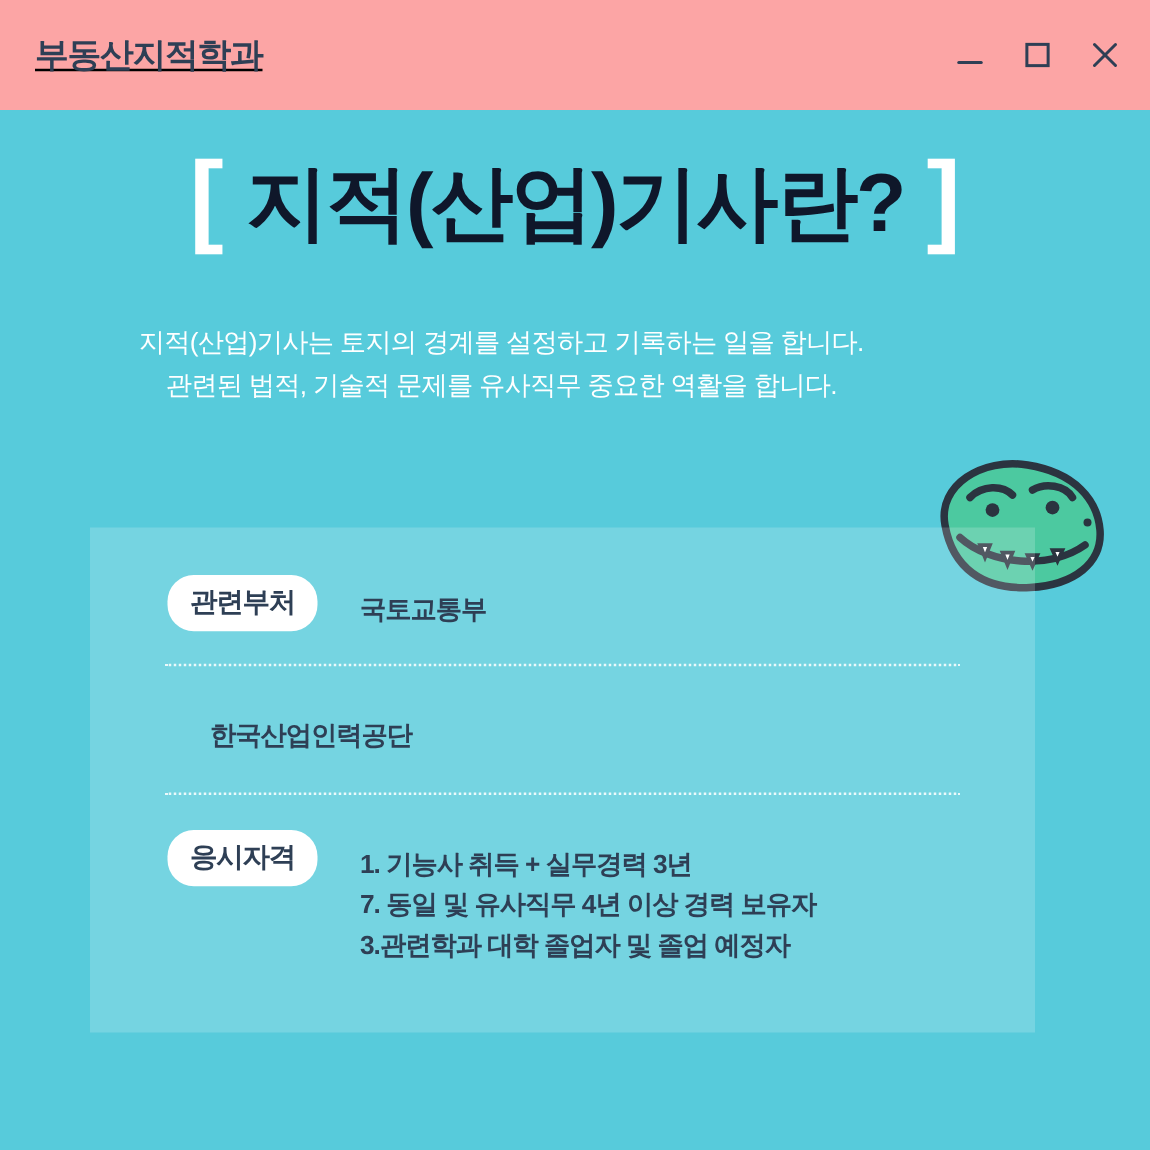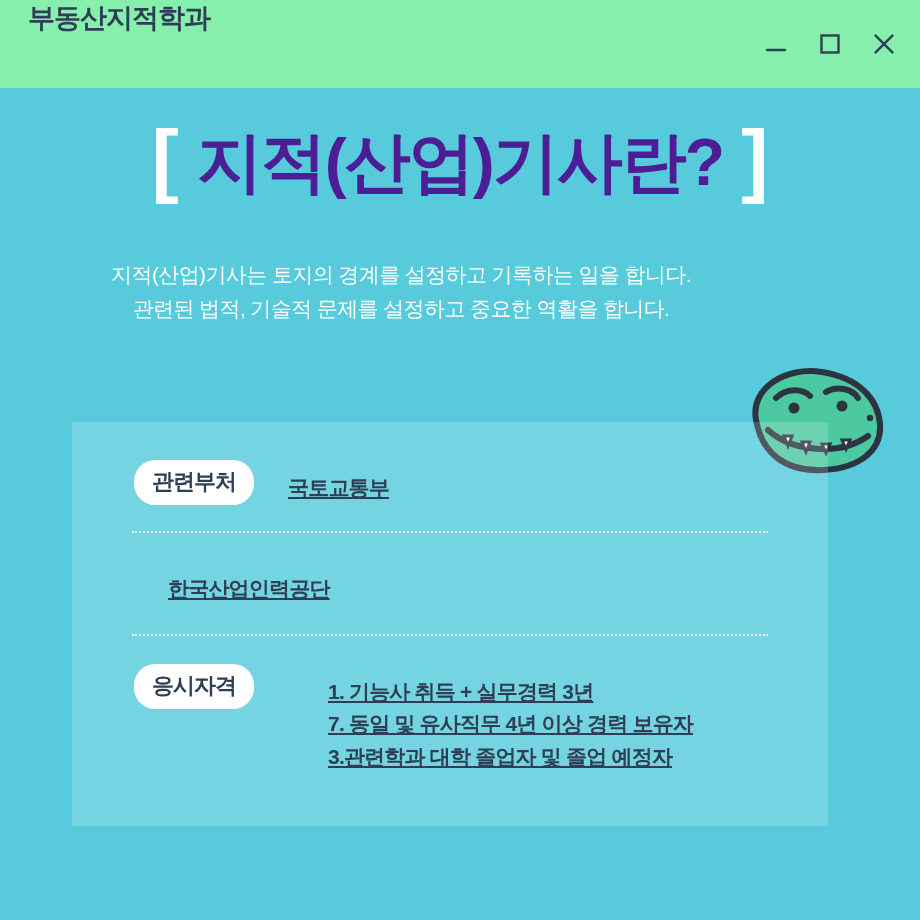--- a/index.html
+++ b/index.html
@@ -21,25 +21,27 @@
     box-sizing: border-box;
   }
 
   
   .titlebar {
     position: absolute;
     left: 0;
     top: 0;
     width: 920px;
     height: 88px;
-    background: #86efac;
-    display: flex;
+    background: #fca5a5;
+    display: flex;
+    align-items: center;
     justify-content: space-between;
     box-sizing: border-box;
     padding: 0 22px 0 28px;
+    text-decoration: underline;
   }
   .titlebar-title {
     font-size: 27px;
     font-weight: bold;
     color: #2e3f55;
     letter-spacing: -1px;
   }
   .window-controls {
     display: flex;
     align-items: center;
@@ -71,21 +73,21 @@
   .bracket {
     font-size: 82px;
     font-weight: bold;
     color: #ffffff;
     line-height: 1;
     transform: translateY(-4px);
   }
   .headline-text {
     font-size: 66px;
     font-weight: bold;
-    color: #4c1d95;
+    color: #0f172a;
     letter-spacing: -2px;
     line-height: 1.05;
   }
 
   
   .description {
     position: absolute;
     left: 0;
     top: 258px;
     width: 802px;
@@ -107,21 +109,21 @@
     background: rgba(255, 255, 255, 0.18);
   }
   .row {
     display: flex;
     align-items: flex-start;
     padding: 0 0 0 62px;
     box-sizing: border-box;
   }
   .row-1 { padding-top: 38px; }
   .row-2 { padding-top: 28px; }
-  .row-3 { padding-top: 28px; gap: 40px; }
+  .row-3 { padding-top: 28px; }
 
   .tag {
     background: #ffffff;
     color: #2e3f55;
     font-weight: bold;
     font-size: 22px;
     letter-spacing: -1px;
     padding: 11px 18px 12px;
     min-width: 96px;
     text-align: center;
@@ -132,21 +134,21 @@
   }
   .row-value {
     color: #2e3f55;
     font-weight: bold;
     font-size: 21px;
     letter-spacing: -0.8px;
     margin-left: 34px;
     padding-top: 12px;
     line-height: 1.55;
   }
-  .row-value .vline { white-space: nowrap; text-decoration: underline; }
+  .row-value .vline { white-space: nowrap; }
 
   .divider {
     margin: 26px auto 0;
     width: 636px;
     border-top: 2px dotted rgba(255,255,255,0.85);
     height: 0;
   }
   .divider.second { margin-top: 28px; }
 
   
@@ -186,21 +188,21 @@
   </div>
 
   <div class="headline">
     <span class="bracket">[</span>
     <span class="headline-text">지적(산업)기사란?</span>
     <span class="bracket">]</span>
   </div>
 
   <div class="description">
     <div>지적(산업)기사는 토지의 경계를 설정하고 기록하는 일을 합니다.</div>
-    <div>관련된 법적, 기술적 문제를 설정하고 중요한 역활을 합니다.</div>
+    <div>관련된 법적, 기술적 문제를 유사직무 중요한 역활을 합니다.</div>
   </div>
 
   <div class="mascot">
     <svg width="176" height="130" viewBox="0 0 176 130" aria-hidden="true">
 
       <path d="M28 62 C22 30, 58 8, 94 14 C132 20, 150 42, 152 66 C154 92, 132 110, 96 112 C58 114, 34 96, 28 62 Z" fill="#4cc9a0" stroke="#2b3440" stroke-width="6" stroke-linejoin="round"></path>
 
       <path d="M48 40 C58 30, 74 30, 82 38" fill="none" stroke="#2b3440" stroke-width="6" stroke-linecap="round"></path>
 
       <path d="M98 34 C108 28, 124 30, 130 40" fill="none" stroke="#2b3440" stroke-width="6" stroke-linecap="round"></path>

